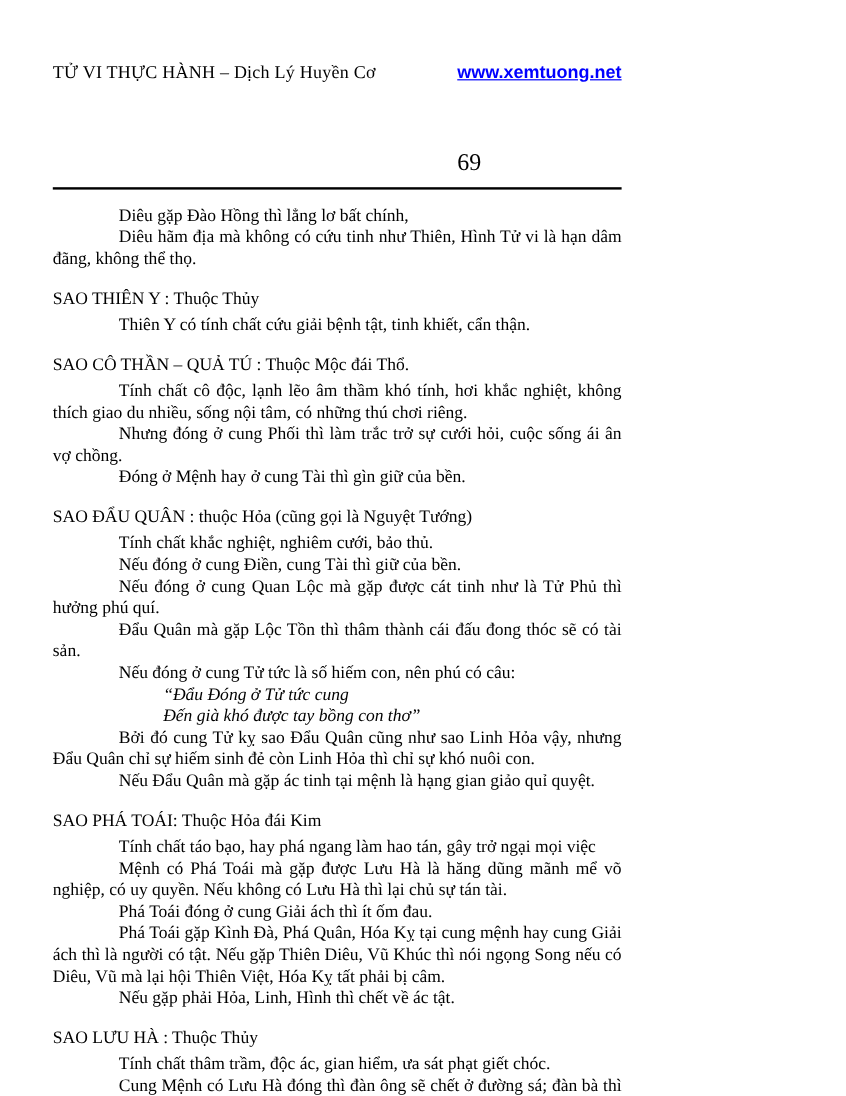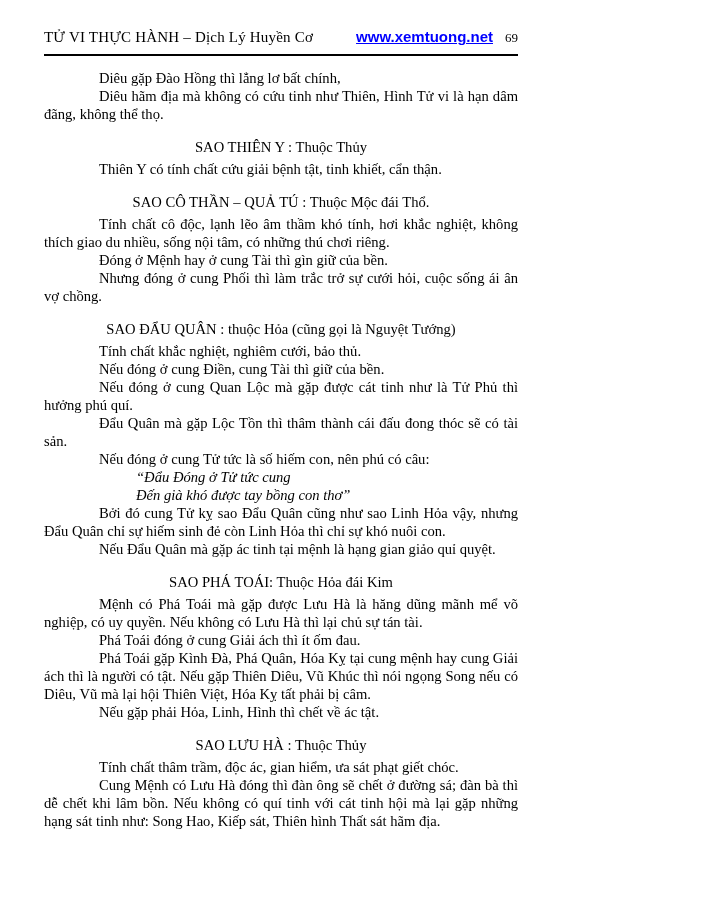--- a/index.html
+++ b/index.html
@@ -6,68 +6,69 @@
     margin: 0;
     padding: 0;
     background: #ffffff;
   }
   .page {
     position: relative;
     width: 560px;
     height: 913px;
     background: #ffffff;
     box-sizing: border-box;
-    padding: 28px 42px 0 44px;
+    padding: 52px 42px 0 44px;
     font-family: "Liberation Serif", "DejaVu Serif", serif;
     color: #000000;
     overflow: hidden;
   }
   .header {
     display: flex;
     justify-content: space-between;
     align-items: baseline;
     font-size: 15px;
     white-space: nowrap;
   }
   .header-title {
     letter-spacing: 0.2px;
   }
   .header-right {
     display: flex;
     align-items: baseline;
     gap: 12px;
+    flex-direction: column;
   }
   .header-url {
     font-family: "Liberation Sans", "DejaVu Sans", sans-serif;
     font-weight: bold;
     font-size: 15px;
     color: #0000ff;
     text-decoration: underline;
     cursor: pointer;
   }
   .header-page {
-    font-size: 13px;
+    font-size: 20px;
+    margin-top: 44px;
   }
   .rule {
     border: none;
     border-top: 2px solid #000000;
     margin: 8px 0 0 0;
   }
   .content {
     margin-top: 13px;
     font-size: 14.6px;
     line-height: 18px;
     text-align: justify;
   }
   .content p.para {
     margin: 0;
     text-indent: 55px;
   }
   .content div.heading {
-    text-align: center;
     text-indent: 0;
     margin: 15px 0 4px 0;
   }
   .content p.quote {
     margin: 0;
     text-indent: 0;
     padding-left: 92px;
     font-style: italic;
     text-align: left;
   }
@@ -87,33 +88,34 @@
 
   <hr class="rule">
 
   <div class="content">
       <p class="para">Diêu gặp Đào Hồng thì lẳng lơ bất chính,</p>
       <p class="para">Diêu hãm địa mà không có cứu tinh như Thiên, Hình Tử vi là hạn dâm đãng, không thể thọ.</p>
       <div class="heading">SAO THIÊN Y : Thuộc Thủy</div>
       <p class="para">Thiên Y có tính chất cứu giải bệnh tật, tinh khiết, cẩn thận.</p>
       <div class="heading">SAO CÔ THẦN – QUẢ TÚ : Thuộc Mộc đái Thổ.</div>
       <p class="para">Tính chất cô độc, lạnh lẽo âm thầm khó tính, hơi khắc nghiệt, không thích giao du nhiều, sống nội tâm, có những thú chơi riêng.</p>
+      <p class="para">Nhưng đóng ở cung Phối thì làm trắc trở sự cưới hỏi, cuộc sống ái ân vợ chồng.</p>
       <p class="para">Đóng ở Mệnh hay ở cung Tài thì gìn giữ của bền.</p>
-      <p class="para">Nhưng đóng ở cung Phối thì làm trắc trở sự cưới hỏi, cuộc sống ái ân vợ chồng.</p>
       <div class="heading">SAO ĐẨU QUÂN : thuộc Hỏa (cũng gọi là Nguyệt Tướng)</div>
       <p class="para">Tính chất khắc nghiệt, nghiêm cưới, bảo thủ.</p>
       <p class="para">Nếu đóng ở cung Điền, cung Tài thì giữ của bền.</p>
       <p class="para">Nếu đóng ở cung Quan Lộc mà gặp được cát tinh như là Tử Phủ thì hưởng phú quí.</p>
       <p class="para">Đẩu Quân mà gặp Lộc Tồn thì thâm thành cái đấu đong thóc sẽ có tài sản.</p>
       <p class="para">Nếu đóng ở cung Tử tức là số hiếm con, nên phú có câu:</p>
       <p class="quote">“Đẩu Đóng ở Tử tức cung</p>
       <p class="quote">Đến già khó được tay bồng con thơ”</p>
       <p class="para">Bởi đó cung Tử kỵ sao Đẩu Quân cũng như sao Linh Hỏa vậy, nhưng Đẩu Quân chỉ sự hiếm sinh đẻ còn Linh Hỏa thì chỉ sự khó nuôi con.</p>
       <p class="para">Nếu Đẩu Quân mà gặp ác tinh tại mệnh là hạng gian giảo quỉ quyệt.</p>
       <div class="heading">SAO PHÁ TOÁI: Thuộc Hỏa đái Kim</div>
+      <p class="para">Tính chất táo bạo, hay phá ngang làm hao tán, gây trở ngại mọi việc</p>
       <p class="para">Mệnh có Phá Toái mà gặp được Lưu Hà là hăng dũng mãnh mể võ nghiệp, có uy quyền. Nếu không có Lưu Hà thì lại chủ sự tán tài.</p>
       <p class="para">Phá Toái đóng ở cung Giải ách thì ít ốm đau.</p>
       <p class="para">Phá Toái gặp Kình Đà, Phá Quân, Hóa Kỵ tại cung mệnh hay cung Giải ách thì là người có tật. Nếu gặp Thiên Diêu, Vũ Khúc thì nói ngọng Song nếu có Diêu, Vũ mà lại hội Thiên Việt, Hóa Kỵ tất phải bị câm.</p>
       <p class="para">Nếu gặp phải Hỏa, Linh, Hình thì chết về ác tật.</p>
       <div class="heading">SAO LƯU HÀ : Thuộc Thủy</div>
       <p class="para">Tính chất thâm trầm, độc ác, gian hiểm, ưa sát phạt giết chóc.</p>
       <p class="para">Cung Mệnh có Lưu Hà đóng thì đàn ông sẽ chết ở đường sá; đàn bà thì dễ chết khi lâm bồn. Nếu không có quí tinh với cát tinh hội mà lại gặp những hạng sát tinh như: Song Hao, Kiếp sát, Thiên hình Thất sát hãm địa.</p>
     </div>
 
 </div>

